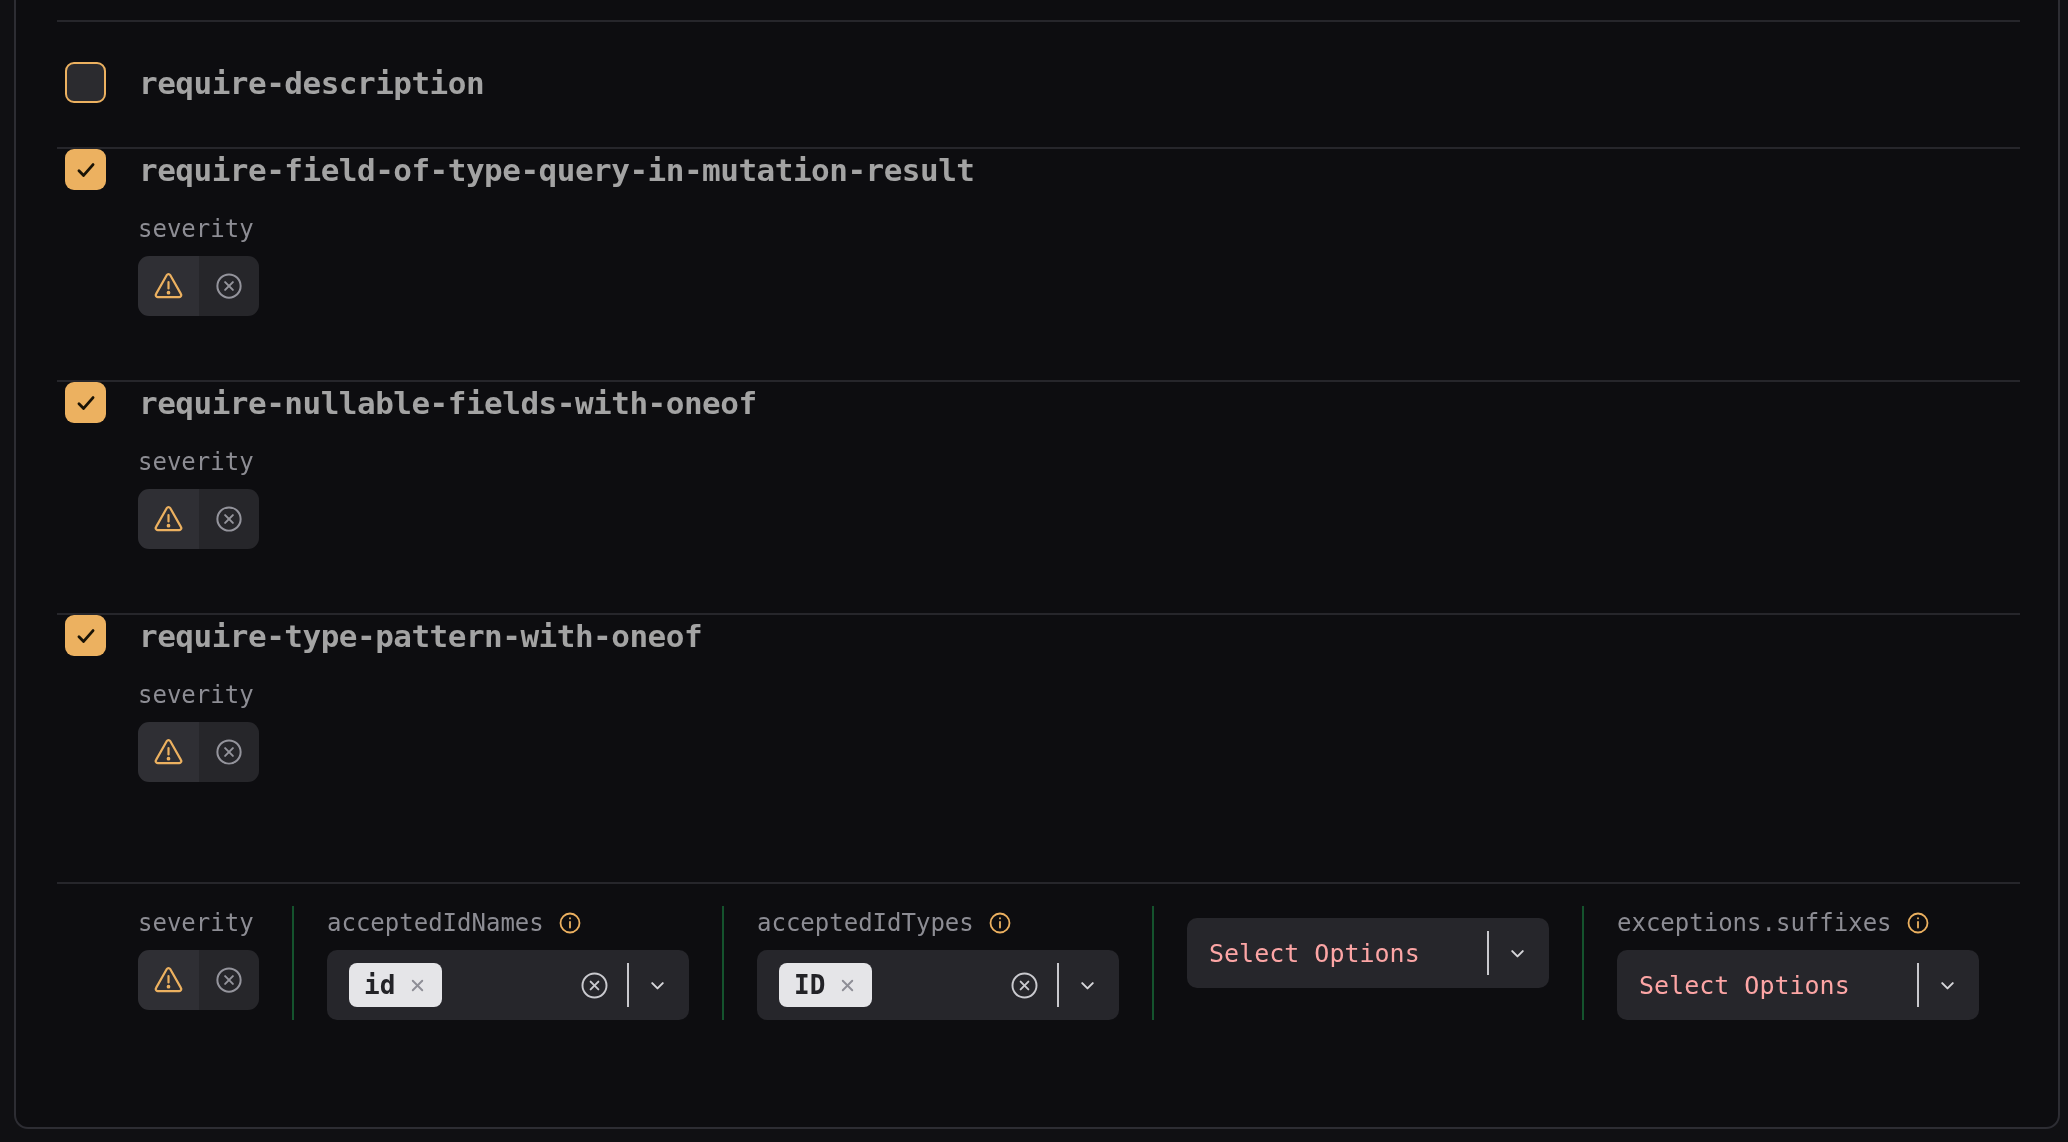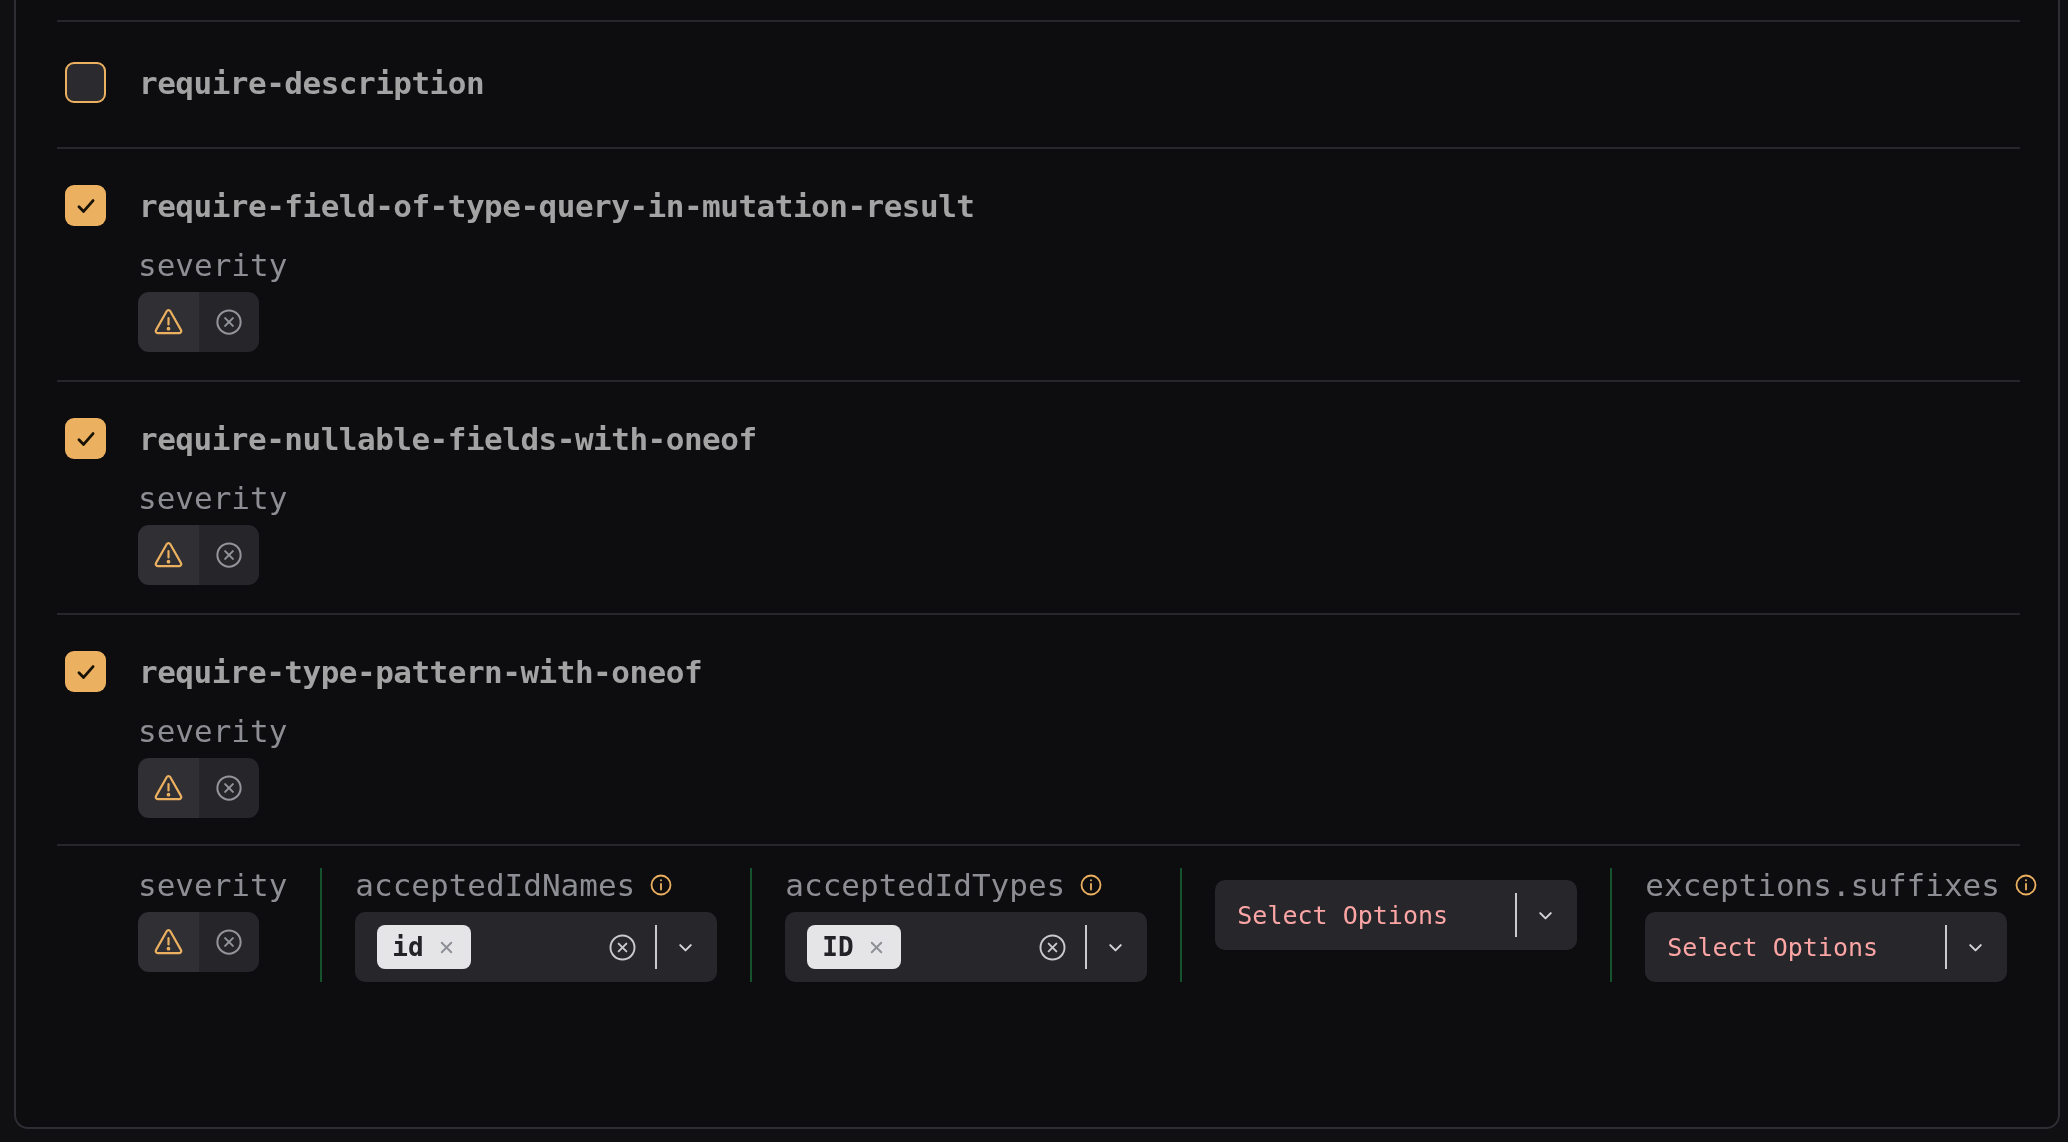--- a/index.html
+++ b/index.html
@@ -15,24 +15,24 @@
     background:#0d0d10;
     border:2px solid #2d2d33;
     border-radius:14px;
     overflow:hidden;
   }
   .card-inner { padding:0 38px 0 41px; height:100%; display:flex; flex-direction:column; }
 
   .rule-row { border-top:2px solid #26262b; }
   .rule-row.first { border-top:none; }
   .row-spacer { height:40px; border-top:none; }
-  .h-127 { height:127px; } .h-233 { height:233px; } .h-231 { height:231px; }
+  .h-127 { height:127px; } .h-233 { height:233px; } .h-231 { height:269px; }
   .h-last { flex:1; }
 
-  .title-line { display:flex; align-items:center; gap:33px; padding-left:8px; margin-top:36px; }
+  .title-line { display:flex; align-items:center; gap:33px; padding-left:8px; }
   .h-127 .title-line { margin-top:40px; }
 
   .checkbox {
     width:41px; height:41px; border-radius:9px; flex:0 0 auto;
     display:flex; align-items:center; justify-content:center;
     cursor:pointer;
   }
   .checkbox.checked { background:#ecb160; }
   .checkbox.unchecked { background:#2b2b2f; border:2.5px solid #ecb160; }
 
@@ -41,21 +41,21 @@
     white-space:nowrap;
   }
 
   .config-block { margin-left:81px; }
   .config-row { display:flex; margin-left:81px; margin-top:22px; align-items:stretch; }
   .config-col { padding:0 33px; border-left:2px solid #14532d; }
   .config-col.no-divider { border-left:none; padding-left:0; }
 
   .field-label-line { display:flex; align-items:center; gap:14px; height:30px; margin-top:24px; }
   .config-col .field-label-line { margin-top:2px; }
-  .field-label { color:#8d8d94; font-size:31px; white-space:nowrap; }
+  .field-label { color:#8d8d94; font-size:24px; white-space:nowrap; }
 
   .segmented {
     margin-top:12px; width:121px; height:60px; border-radius:11px;
     display:flex; overflow:hidden;
   }
   .seg { flex:1; display:flex; align-items:center; justify-content:center; cursor:pointer; }
   .seg.selected { background:#2f2f34; }
   .seg.unselected { background:#26262a; }
 
   .control {

